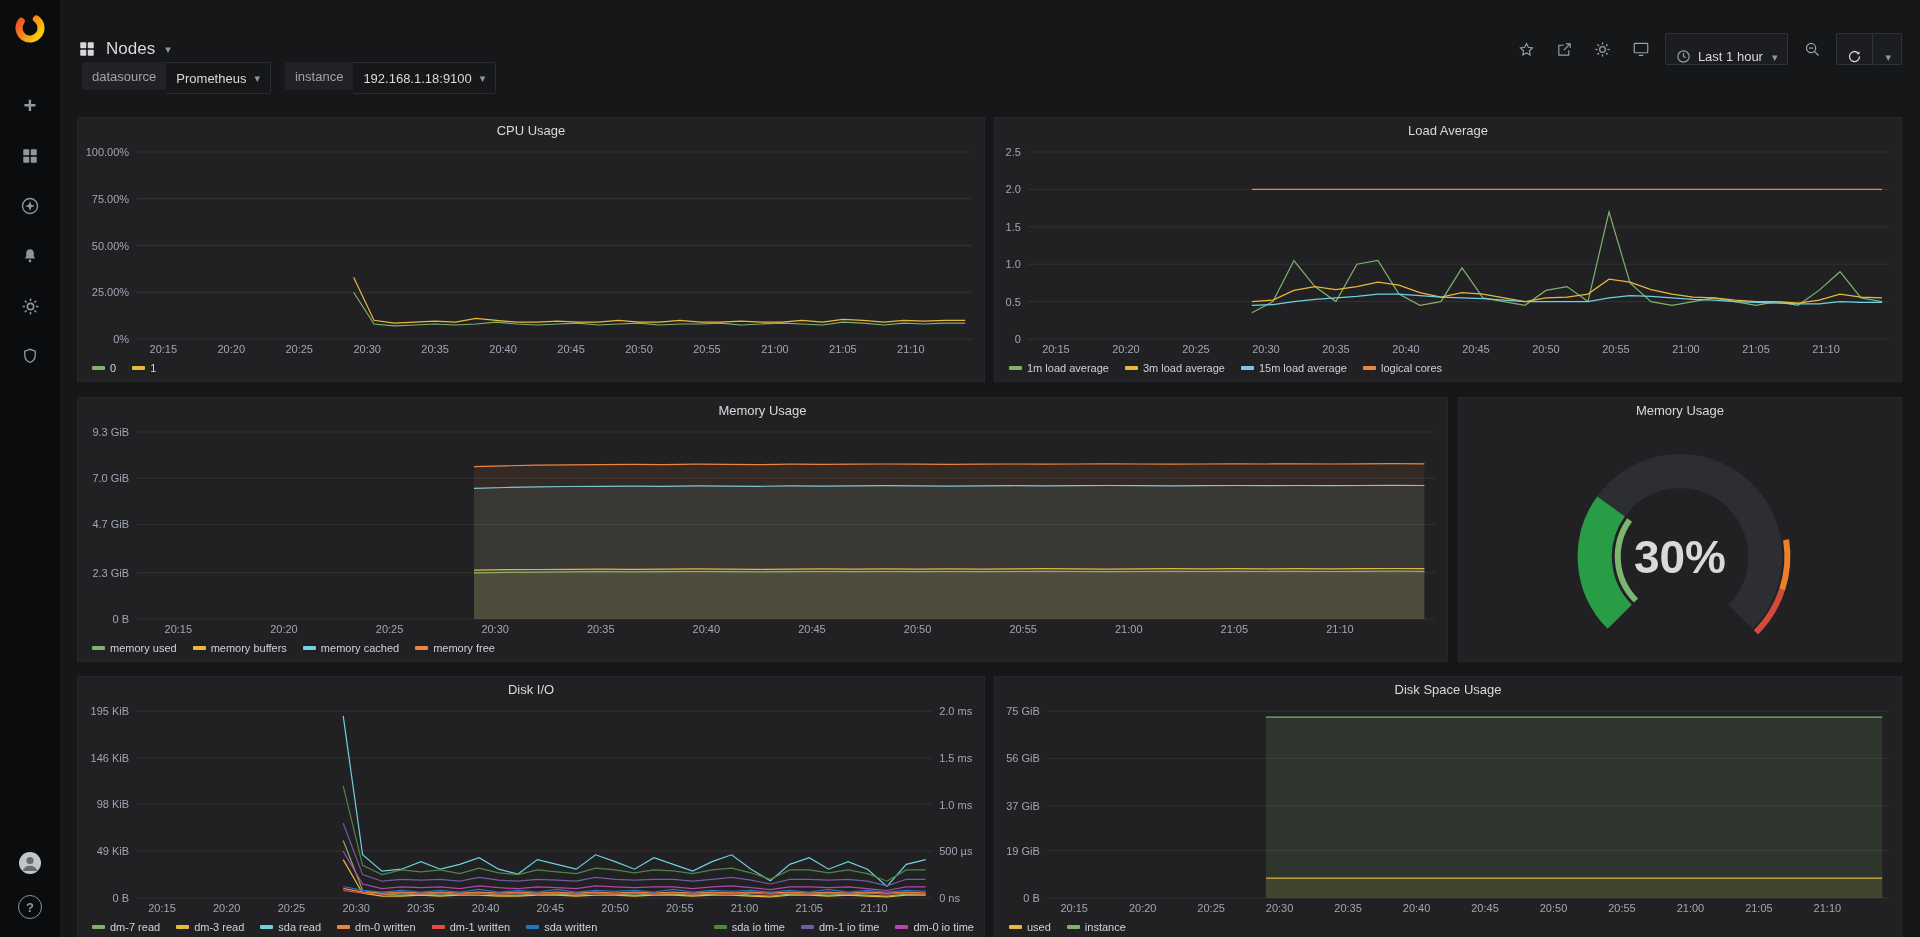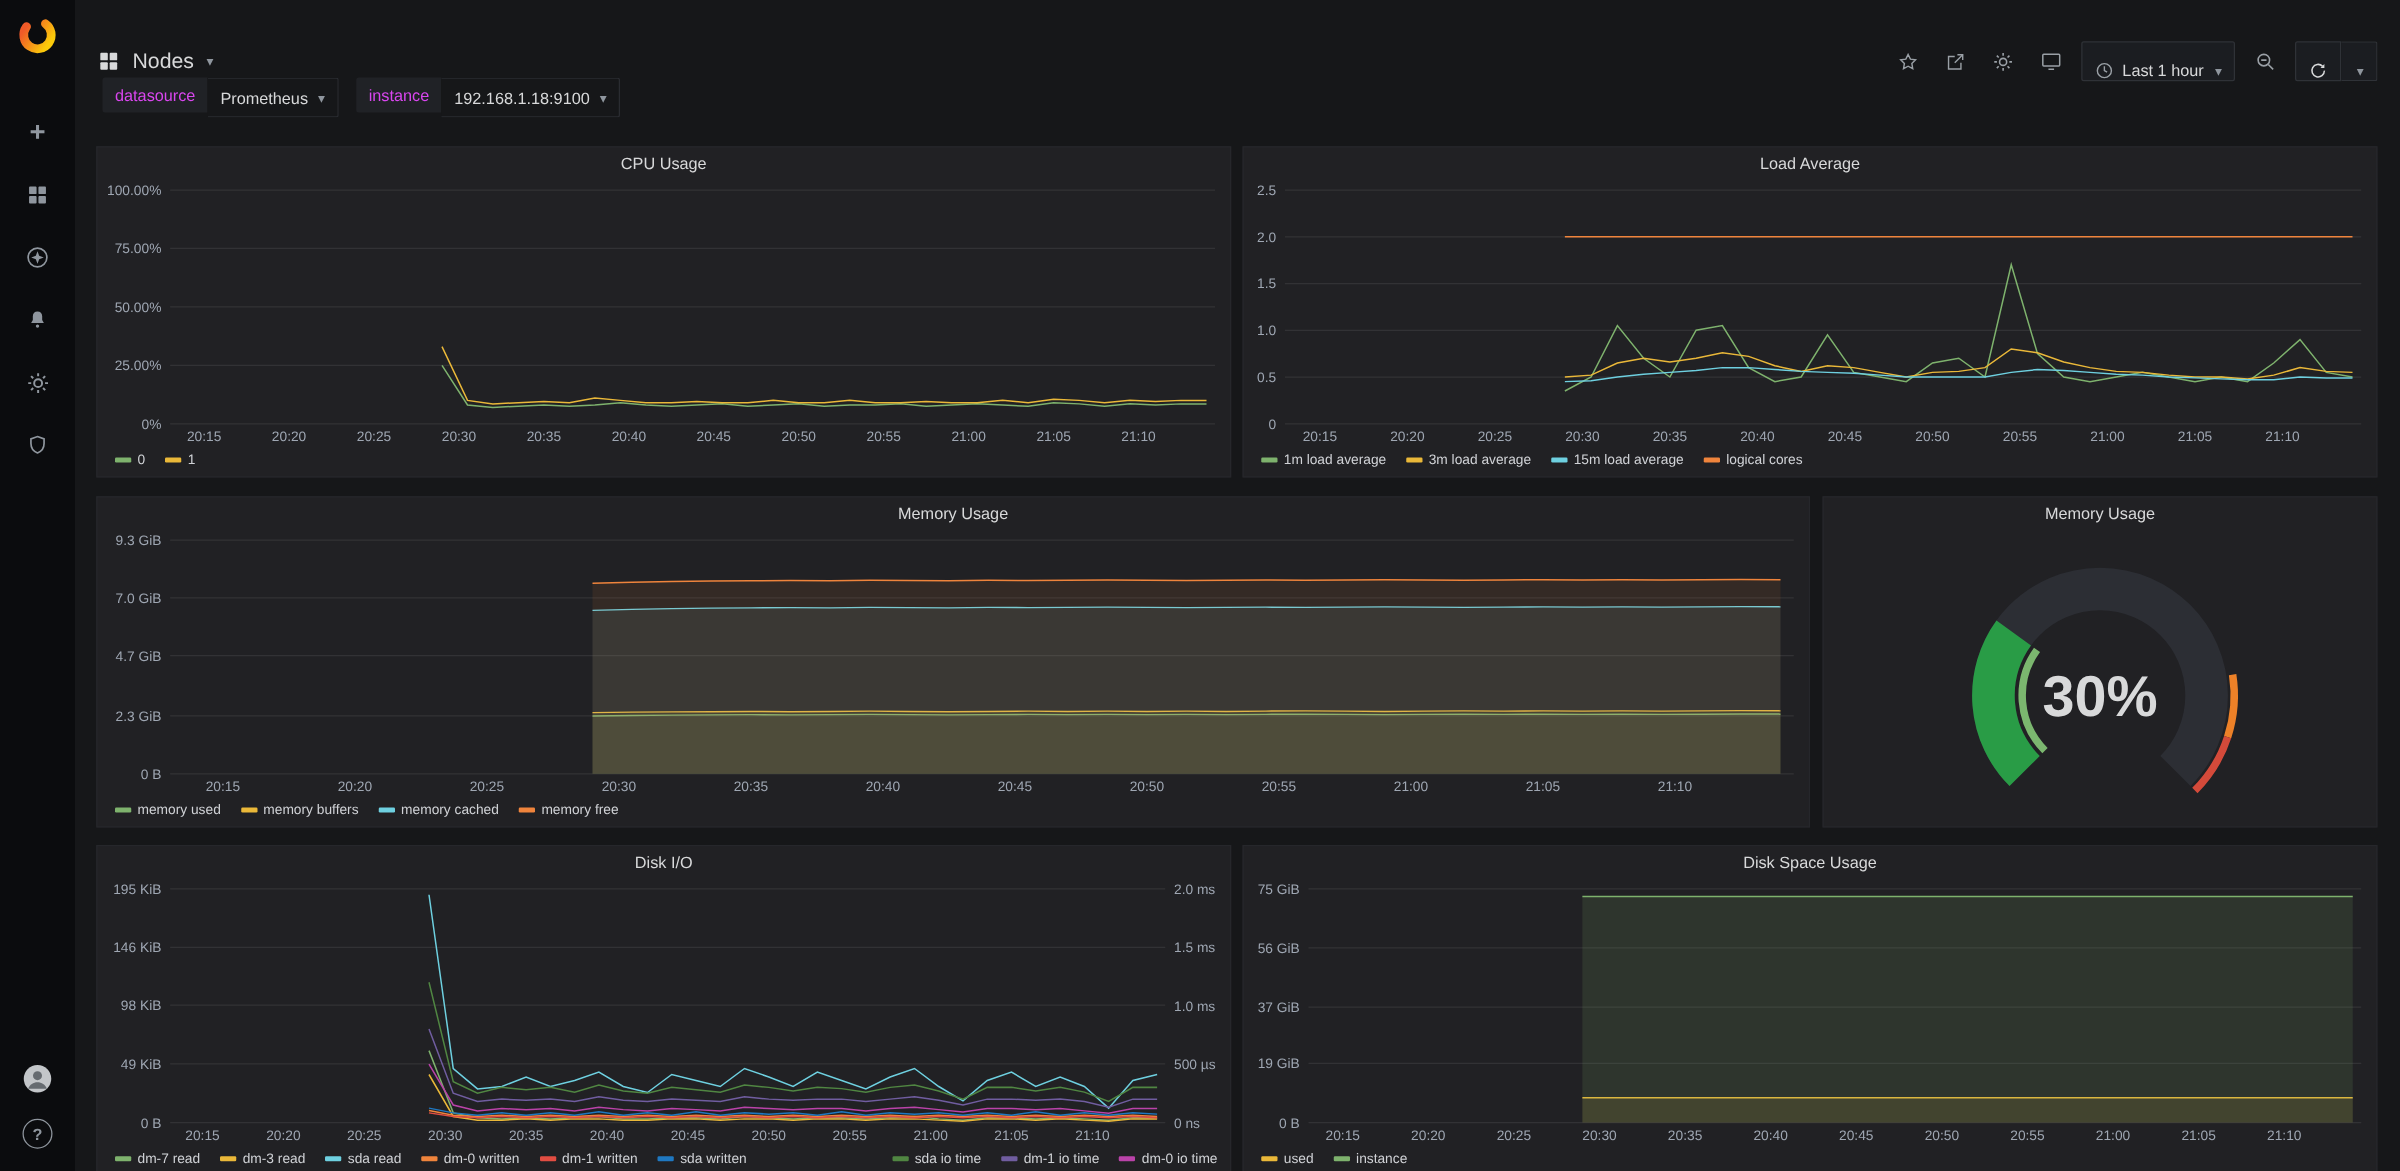--- a/index.html
+++ b/index.html
@@ -23,21 +23,21 @@
   .nav-ibtn{width:28px;height:28px;display:flex;align-items:center;justify-content:center;color:#9aa0a6;cursor:pointer;}
   .nav-chip{display:flex;align-items:flex-end;gap:7px;background:#1b1d21;border:1px solid #2f3237;border-radius:2px;height:30px;padding:0 10px;color:#d8d9da;font-size:13px;cursor:pointer;}
   .nav-chip .caret{margin-left:2px;}
   .chip-group{display:flex;align-items:center;}
   .chip-group .nav-chip{border-radius:0;}
   .chip-group .nav-chip:first-child{border-radius:2px 0 0 2px;}
   .chip-group .nav-chip:last-child{border-radius:0 2px 2px 0;border-left:none;}
   
   .subnav{position:absolute;left:60px;top:56px;right:0;height:40px;display:flex;align-items:center;gap:14px;padding-left:22px;}
   .var-chip{display:inline-flex;height:28px;align-items:stretch;font-size:13px;cursor:default;}
-  .var-label{display:flex;align-items:center;padding:0 10px;background:#202226;color:#d946ef;border-radius:2px 0 0 2px;}
+  .var-label{display:flex;align-items:center;padding:0 10px;background:#202226;color:#a3a3a3;border-radius:2px 0 0 2px;}
   .var-value{display:flex;align-items:center;gap:8px;padding:15px 10px;background:#161719;border:1px solid #2a2c31;border-left:none;color:#d8d9da;border-radius:0 2px 2px 0;cursor:pointer;}
   
   .panel{position:absolute;background:#212124;border:1px solid #26272b;box-sizing:border-box;display:flex;flex-direction:column;}
   .panel-title{height:26px;line-height:26px;text-align:center;font-size:13px;font-weight:500;color:#d8d9da;cursor:pointer;flex:0 0 auto;}
   .chart{flex:1 1 auto;position:relative;overflow:hidden;}
   .chart svg{display:block;}
   .legend{flex:0 0 22px;display:flex;justify-content:space-between;align-items:center;padding:0 10px 2px 14px;overflow:hidden;}
   .lgroup{display:flex;gap:16px;}
   .li{display:inline-flex;align-items:center;gap:5px;font-size:11px;color:#d0d2d6;cursor:pointer;white-space:nowrap;}
   .sw{width:13px;height:4px;border-radius:1px;display:inline-block;}

